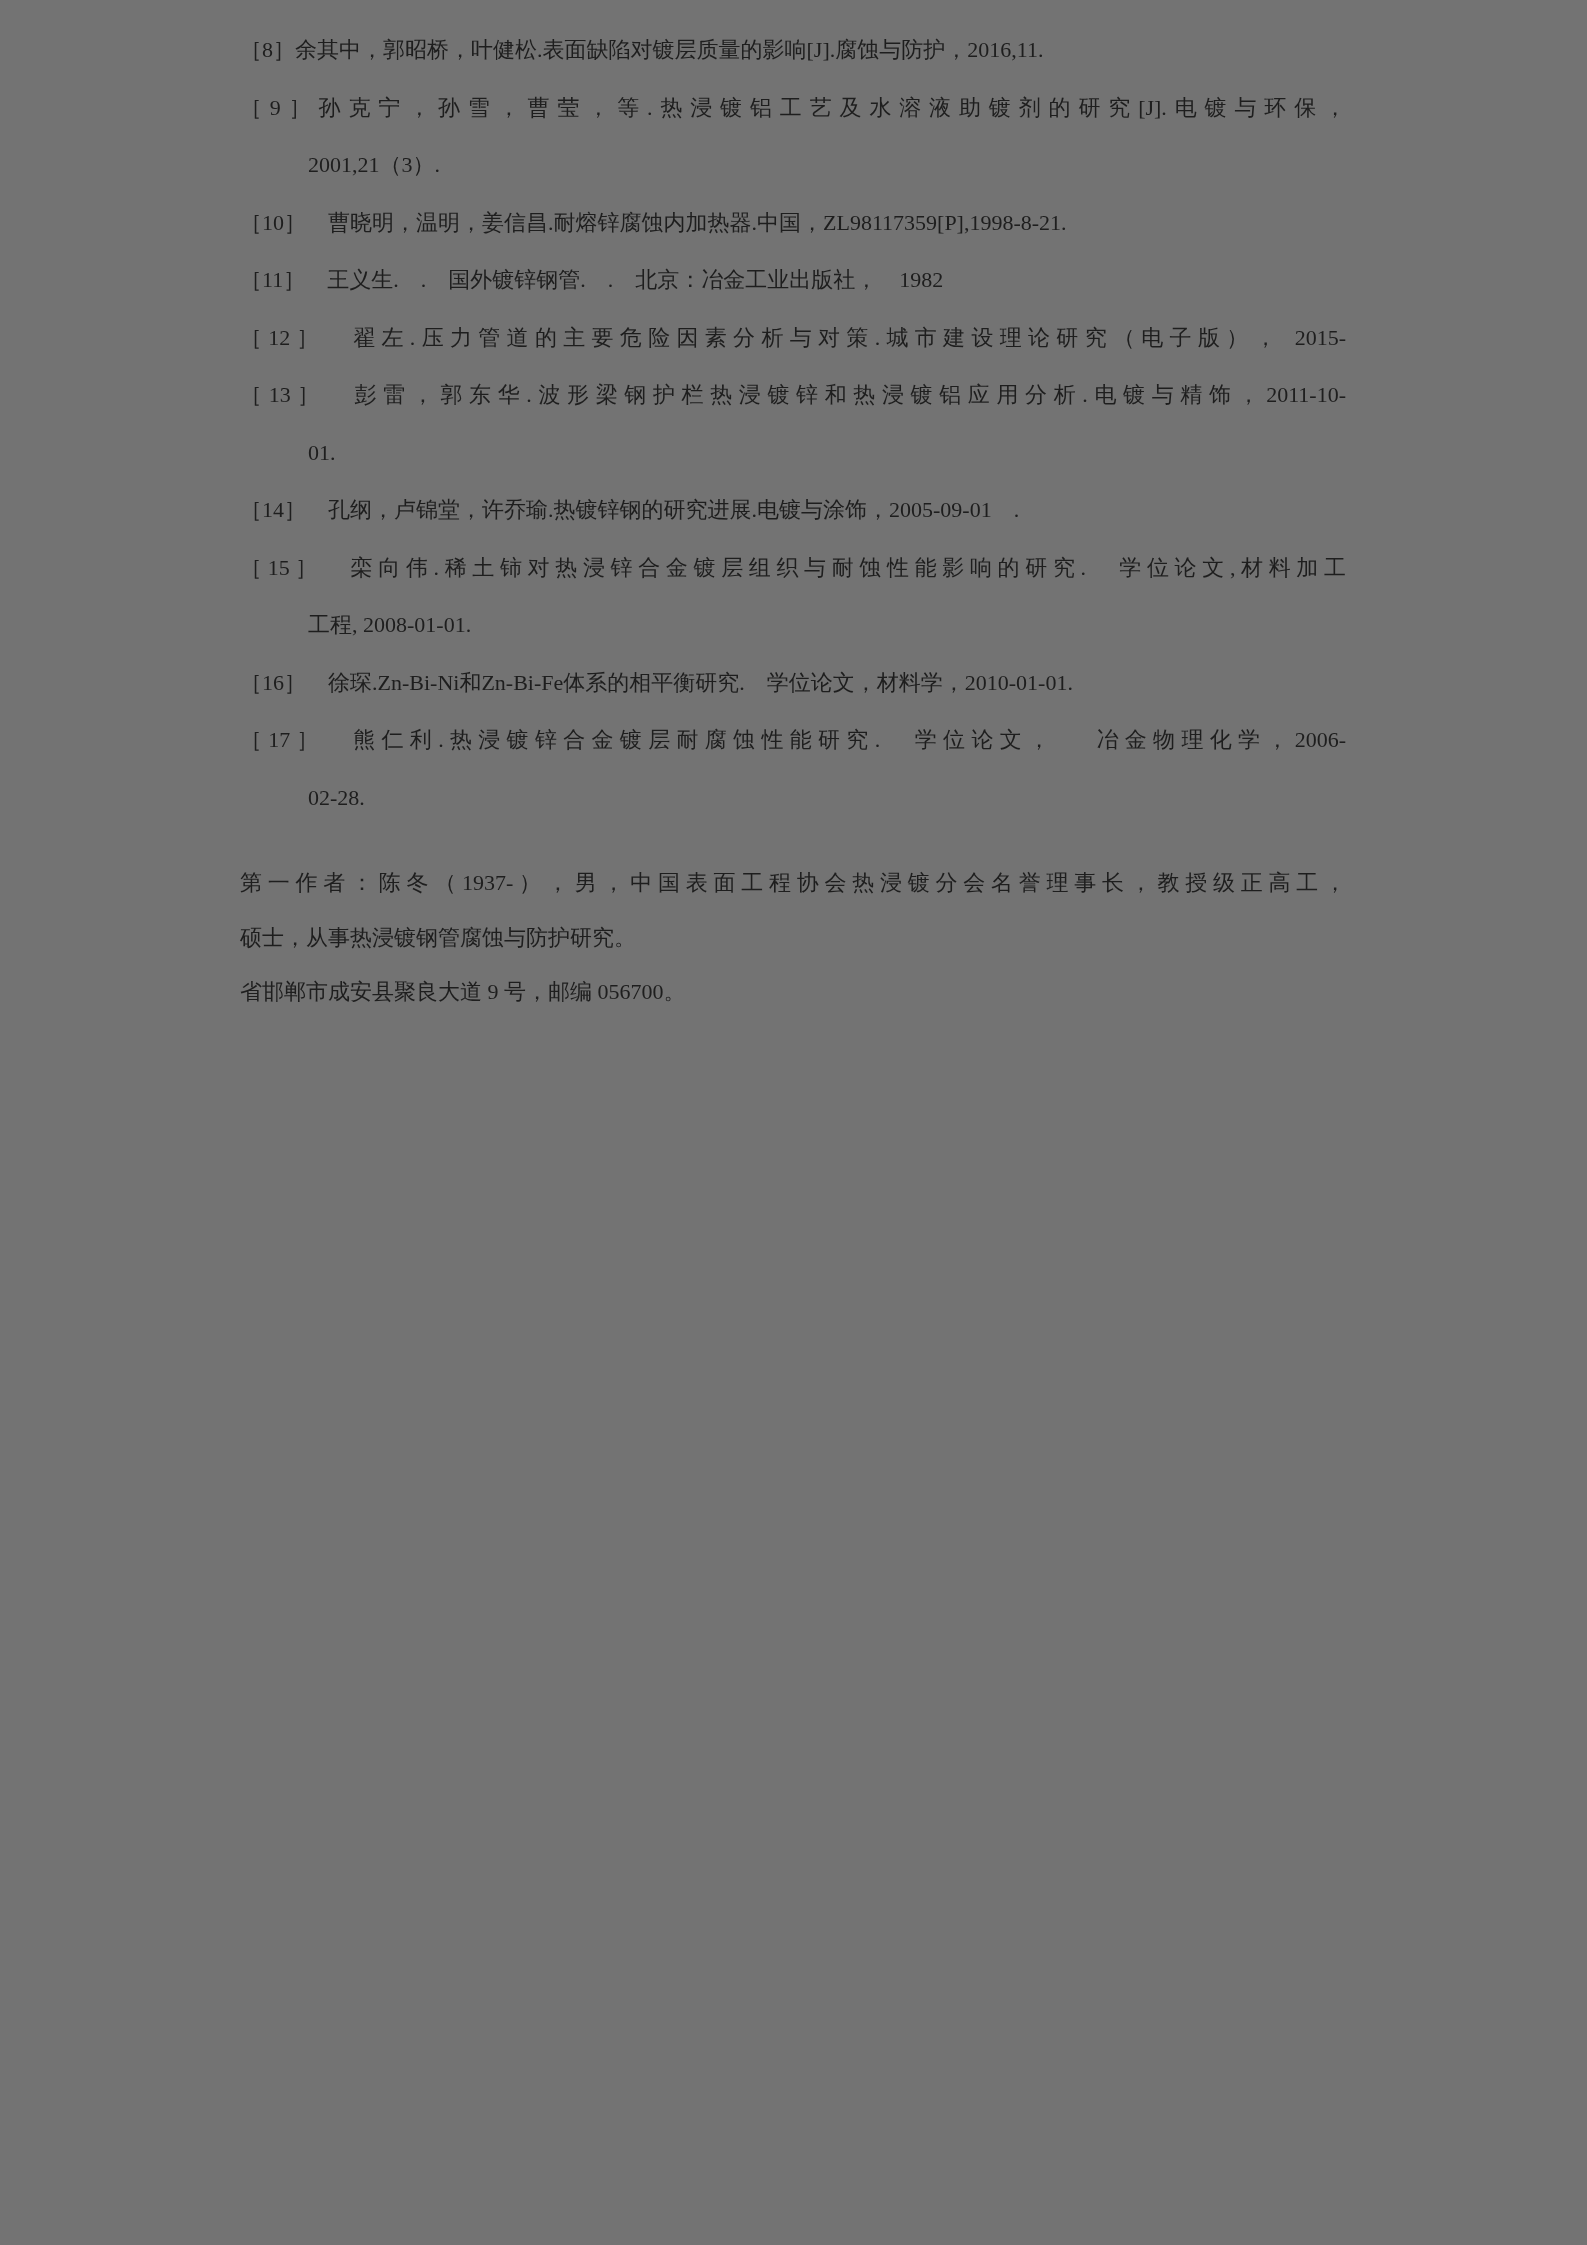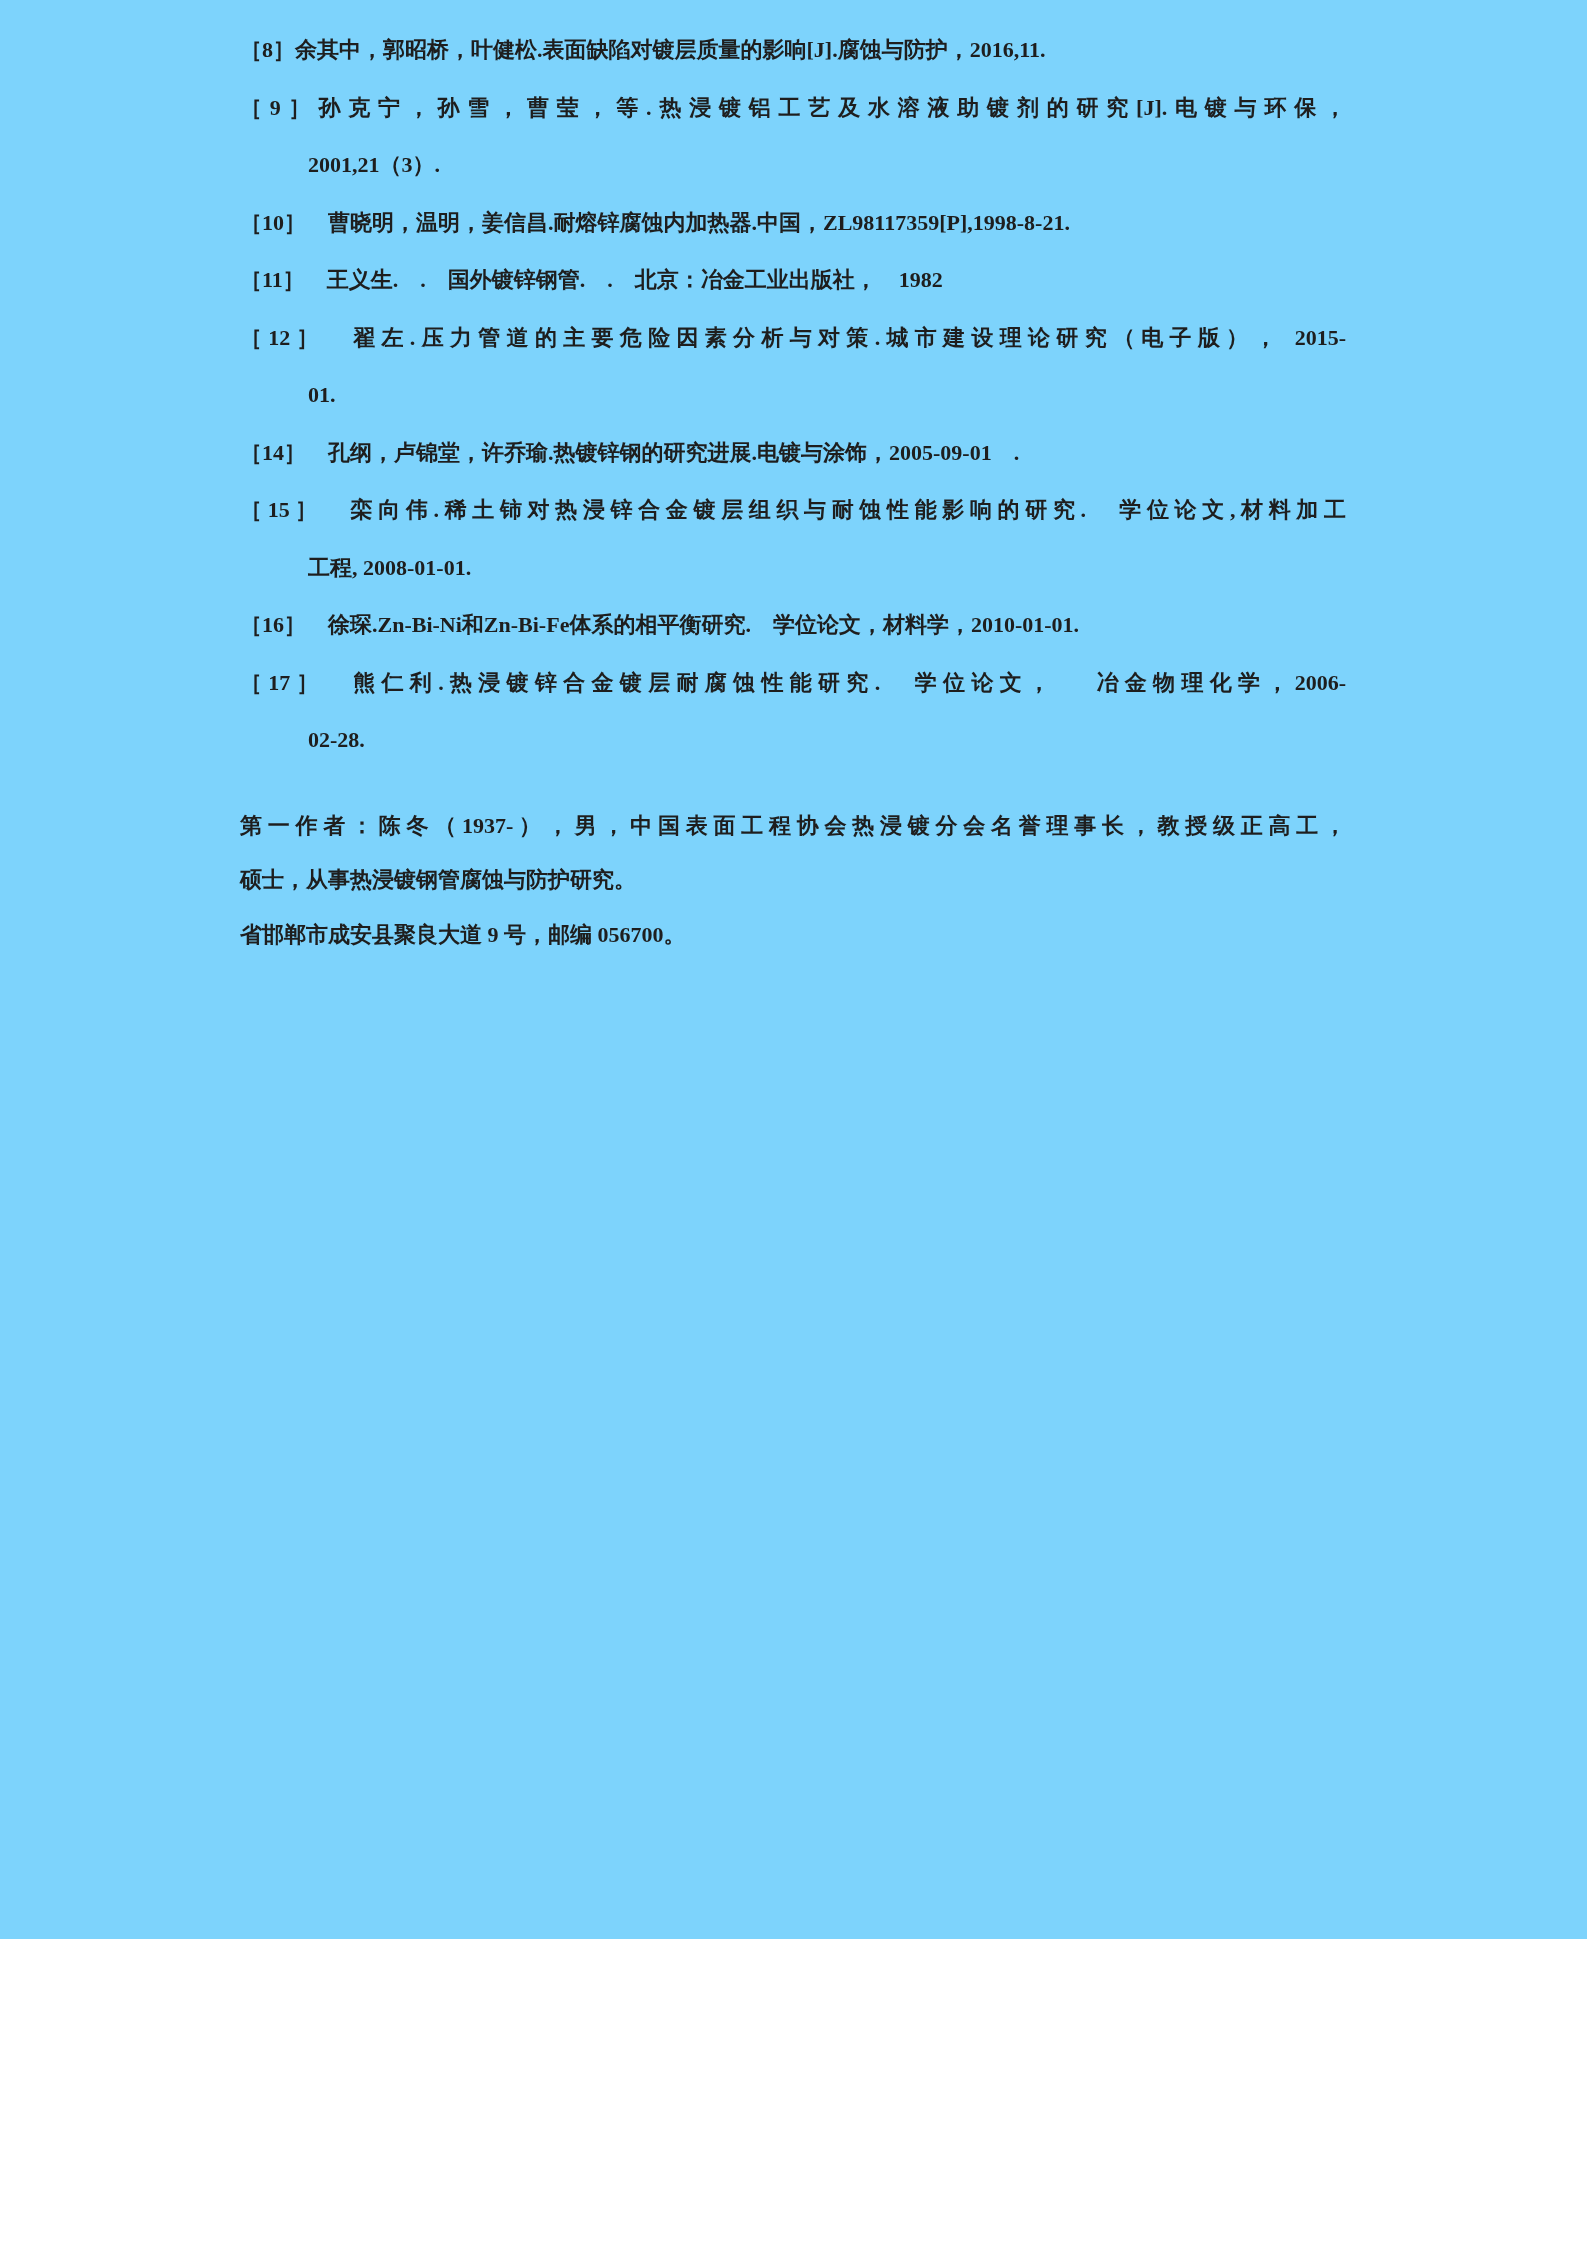--- a/index.html
+++ b/index.html
@@ -1,23 +1,22 @@
 <!DOCTYPE html>
 <html><head>
 <meta charset="utf-8">
 <style>
   html, body { margin: 0; padding: 0; background: #ffffff; }
   .page {
     position: relative;
     width: 1587px;
-    height: 1939px;
-    background: #7dd3fc;
+    height: 2245px;
+    background: #737373;
     font-family: "Liberation Serif", "DejaVu Serif", serif;
     overflow: hidden;
-    font-weight: bold;
   }
   .content {
     position: absolute;
     left: 240px;
     top: 21px;
     width: 1106px;
     color: #1e1e1e;
     font-size: 22px;
   }
   .ref-line {
@@ -46,20 +45,21 @@
 
       <div class="ref-line just">［9］孙克宁，孙雪，曹莹，等.热浸镀铝工艺及水溶液助镀剂的研究[J].电镀与环保，</div>
       <div class="ref-line cont">2001,21（3）.</div>
 
       <div class="ref-line">［10］　曹晓明，温明，姜信昌.耐熔锌腐蚀内加热器.中国，ZL98117359[P],1998-8-21.</div>
 
       <div class="ref-line">［11］　王义生.　.　国外镀锌钢管.　.　北京：冶金工业出版社，　1982</div>
 
       <div class="ref-line just">［12］　翟左.压力管道的主要危险因素分析与对策.城市建设理论研究（电子版）， 2015-</div>
 
+      <div class="ref-line just">［13］　彭雷，郭东华.波形梁钢护栏热浸镀锌和热浸镀铝应用分析.电镀与精饰，2011-10-</div>
       <div class="ref-line cont">01.</div>
 
       <div class="ref-line">［14］　孔纲，卢锦堂，许乔瑜.热镀锌钢的研究进展.电镀与涂饰，2005-09-01　.</div>
 
       <div class="ref-line just">［15］　栾向伟.稀土铈对热浸锌合金镀层组织与耐蚀性能影响的研究.　学位论文,材料加工</div>
       <div class="ref-line cont">工程, 2008-01-01.</div>
 
       <div class="ref-line">［16］　徐琛.Zn-Bi-Ni和Zn-Bi-Fe体系的相平衡研究.　学位论文，材料学，2010-01-01.</div>
 
       <div class="ref-line just">［17］　熊仁利.热浸镀锌合金镀层耐腐蚀性能研究.　学位论文，　 冶金物理化学，2006-</div>

